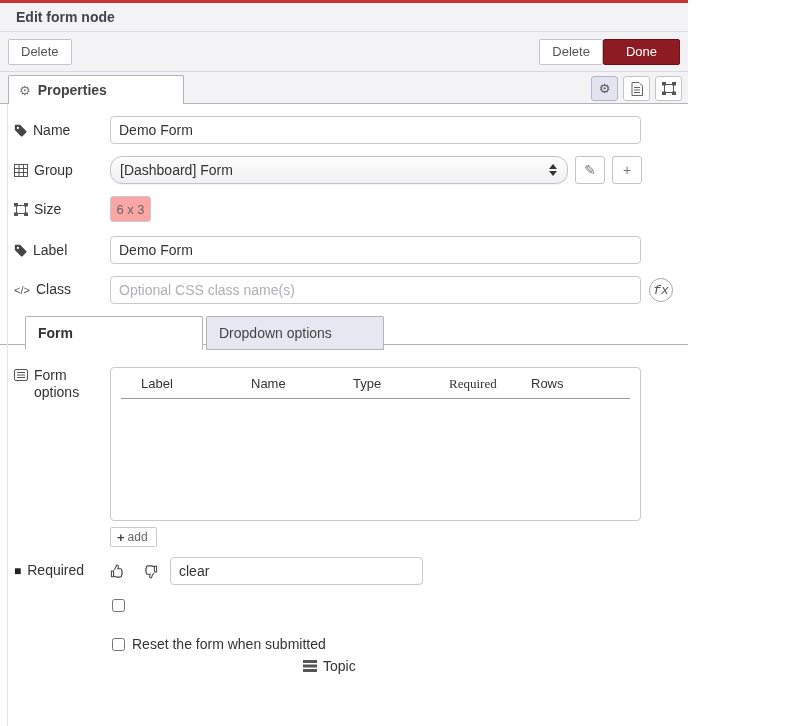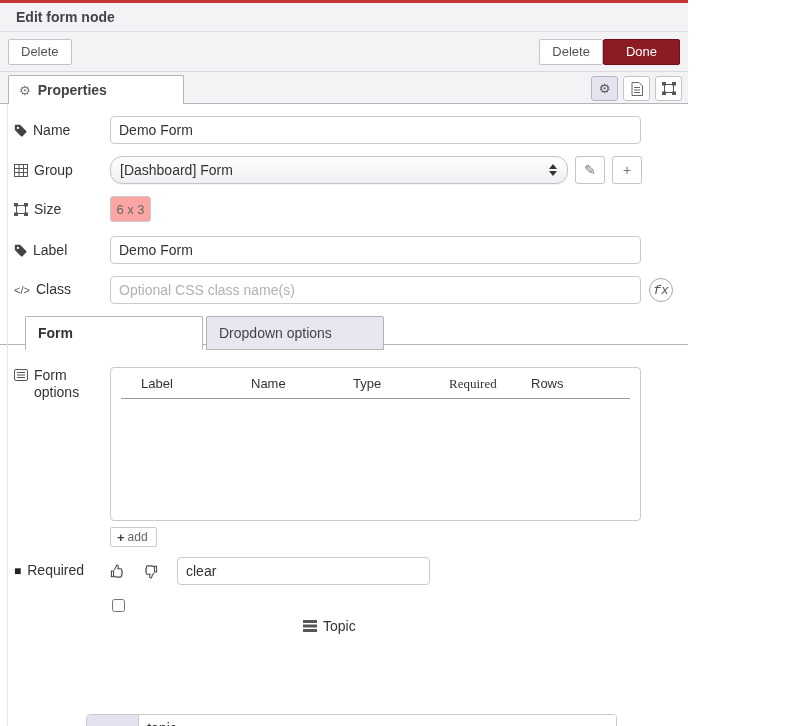--- a/index.html
+++ b/index.html
@@ -115,21 +115,21 @@
   .add-btn {
     margin:6px 0 0 110px; height:20px; padding:1px 8px 1px 6px; font-size:12px; color:#666;
     background:#fff; border:1px solid #c9c9cf; border-radius:2px; display:inline-flex;
     align-items:center; gap:3px; cursor:pointer;
   }
   .add-btn .plus { font-weight:bold; color:#444; font-size:13px; }
 
   
   .buttons-row { margin-top:10px; }
   .thumb { display:inline-flex; margin-right:6px; }
-  .w-submit { width:226px; } .w-clear { width:253px; margin-left:13px; }
+  .w-submit { width:226px; } .w-clear { width:253px; margin-left:6px; }
   .thumb-down-wrap { margin-left:12px; }
 
   
   .check-row { display:flex; align-items:center; gap:7px; margin:14px 0 0 112px; color:#333; }
   .check-row.second { margin-top:24px; }
   .check-row input { width:13px; height:13px; accent-color:#fff; }
 
   
   .topic-row { margin-top:6px;flex-direction:column; }
   .typed-input {
@@ -332,20 +332,24 @@
           </g>
         </svg>
       </span>
       <input class="ti w-clear" type="text" value="clear" style="">
     </div>
 
     
     <label class="check-row">
       <input type="checkbox" style="">
     </label>
+    <label class="check-row second">
+      <input type="checkbox" style="">
+      <span>Reset the form when submitted</span>
+    </label>
 
     
     <div class="form-row topic-row">
       <div class="row-label">
         <span class="licon">
           <svg width="14" height="12" viewBox="0 0 14 12">
             <rect y="0" width="14" height="3" fill="#555"></rect>
             <rect y="4.5" width="14" height="3" fill="#555"></rect>
             <rect y="9" width="14" height="3" fill="#555"></rect>
           </svg>

